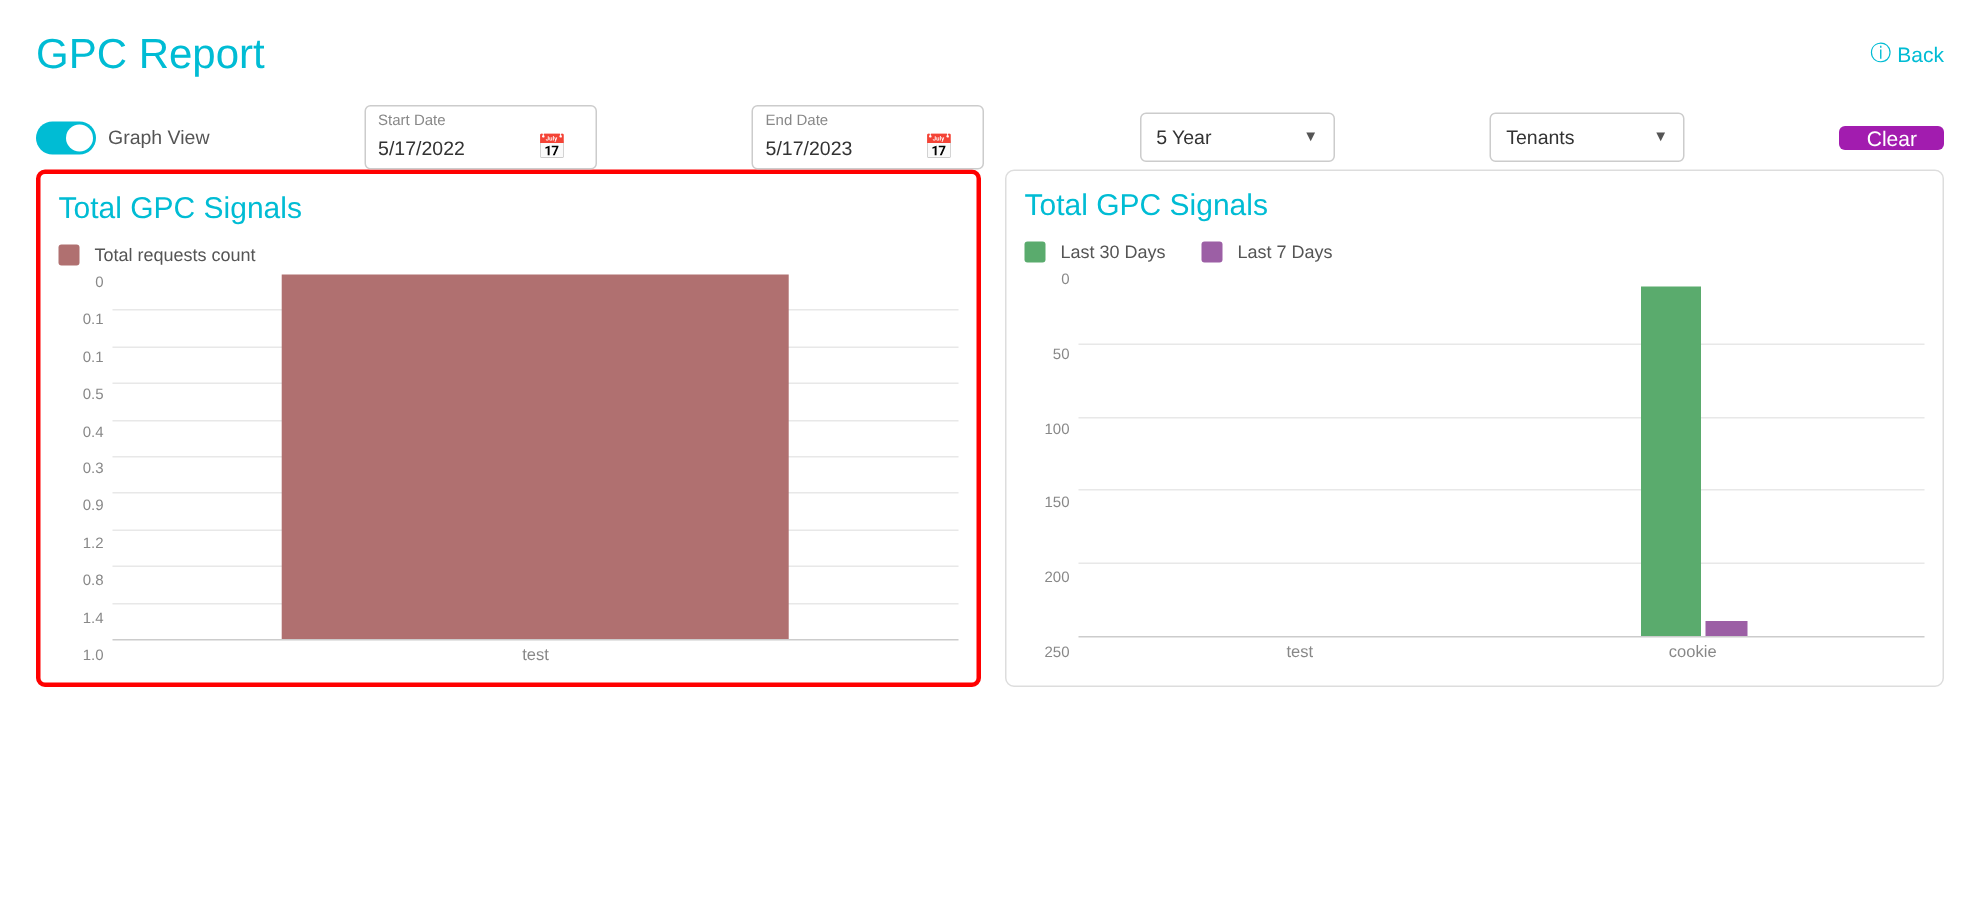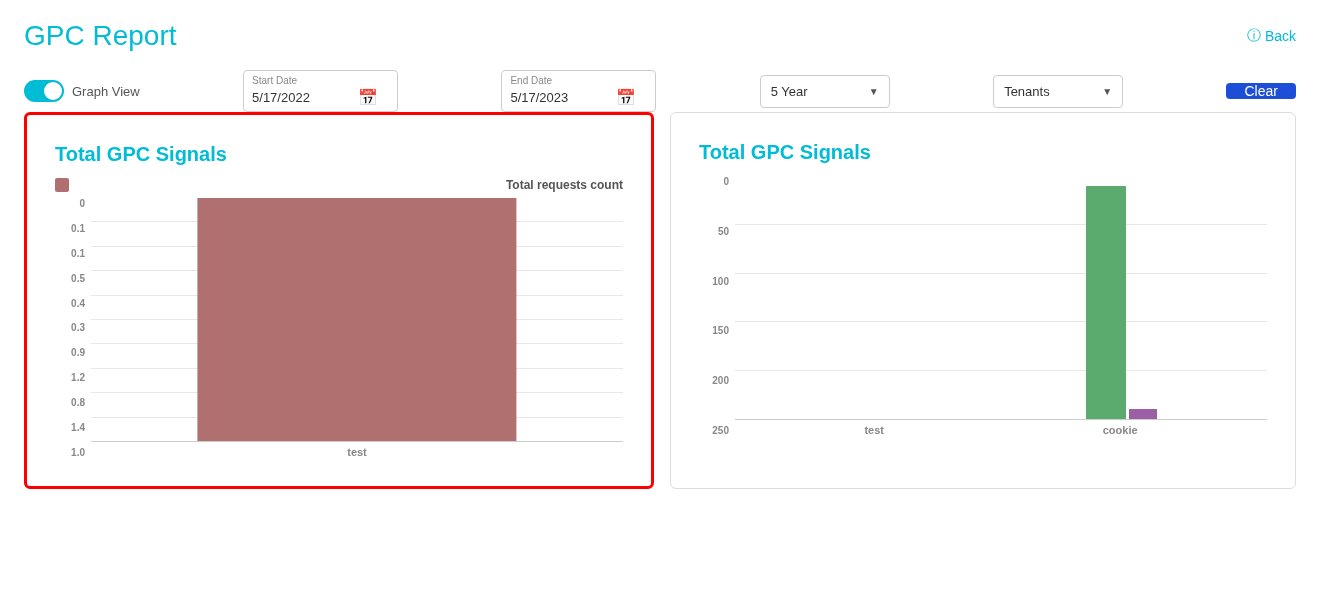--- a/index.html
+++ b/index.html
@@ -20,31 +20,31 @@
 
     .date-field { display: flex; flex-direction: column; border: 1px solid #ccc; border-radius: 4px; padding: 4px 8px; min-width: 155px; position: relative; }
     .date-field label { font-size: 10px; color: #888; margin-bottom: 2px; }
     .date-field-inner { display: flex; align-items: center; gap: 6px; }
     .date-field input { border: none; outline: none; font-size: 13px; color: #333; width: 100px; }
     .calendar-icon { color: #555; cursor: pointer; font-size: 16px; }
 
     .dropdown { display: flex; align-items: center; border: 1px solid #ccc; border-radius: 4px; padding: 8px 10px; min-width: 130px; cursor: pointer; gap: 6px; font-size: 13px; color: #333; }
     .dropdown span.arrow { margin-left: auto; color: #555; font-size: 10px; }
 
-    .clear-btn { background: #1d4ed8; color: #fff; border: none; border-radius: 4px; padding: 0 18px; font-size: 14px; cursor: pointer; }
+    .clear-btn { background: #a21caf; color: #fff; border: none; border-radius: 4px; padding: 0 18px; font-size: 14px; cursor: pointer; }
 
     .charts-row { display: flex; gap: 16px; }
 
-    .chart-card { flex: 1; border: 1px solid #ddd; border-radius: 6px; padding: 28px; background: #fff; font-weight: bold; }
+    .chart-card { flex: 1; border: 1px solid #ddd; border-radius: 6px; padding: 12px; background: #fff; }
     .chart-card.selected { border: 3px solid red; }
 
     .chart-title { font-size: 20px; color: #00bcd4; margin-bottom: 12px; }
 
     
-    .legend { display: flex; align-items: center; gap: 10px; font-size: 12px; color: #555; margin-bottom: 6px; justify-content: space-between; }
+    .legend { display: flex; align-items: center; gap: 10px; font-size: 12px; color: #555; margin-bottom: 6px; justify-content: flex-start; }
     .legend-dot { width: 14px; height: 14px; border-radius: 2px; display: inline-block; }
     .y-axis { display: flex; flex-direction: column-reverse; justify-content: space-between; align-items: flex-end; padding-right: 6px; font-size: 10px; color: #888; width: 36px; height: 100%; }
   </style>
 </head>
 <body>
 
 <div class="page">
 
   <div class="header">
     <h1 class="page-title">GPC Report</h1>
@@ -138,20 +138,26 @@
           <div style="display:flex;justify-content:center;padding-top:4px;font-size:11px;color:#888;">
             <span>test</span>
           </div>
         </div>
       </div>
     </div>
 
     <div class="chart-card">
       <div class="chart-title">Total GPC Signals</div>
 
+      <div class="legend">
+        <span class="legend-dot" style="background:#5aab6d;"></span>
+        <span>Last 30 Days</span>
+        <span class="legend-dot" style="background:#9c5fa5;margin-left:14px;"></span>
+        <span>Last 7 Days</span>
+      </div>
 
       <div style="display:flex; height:260px; width:100%;">
 
         <div class="y-axis">
           <span>250</span>
           <span>200</span>
           <span>150</span>
           <span>100</span>
           <span>50</span>
           <span>0</span>

